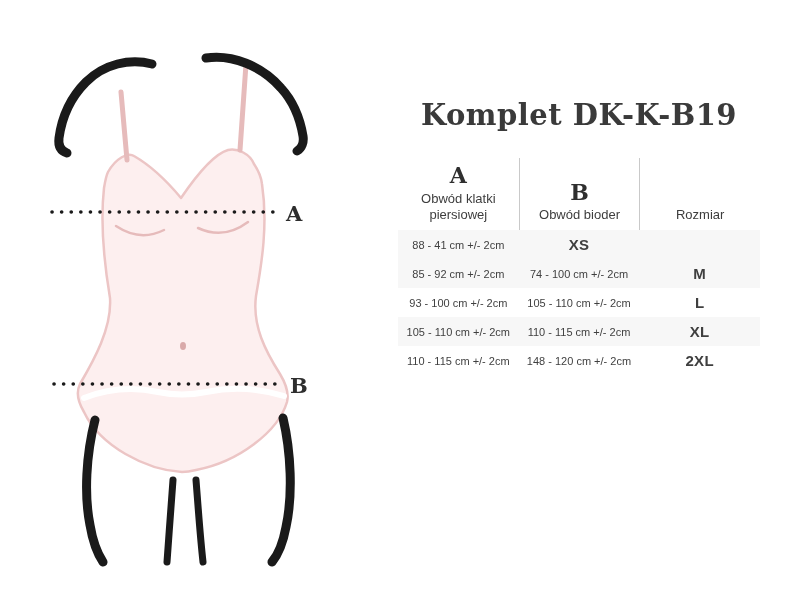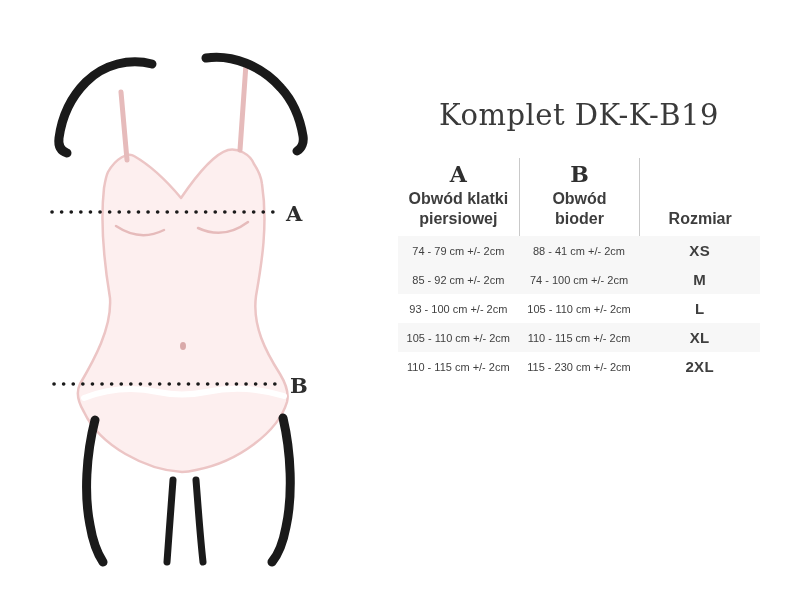--- a/index.html
+++ b/index.html
@@ -17,21 +17,21 @@
     left: 0; top: 0;
     width: 360px; height: 600px;
   }
   .right-col {
     position: absolute;
     left: 398px; top: 98px;
     width: 362px;
   }
   .product-title {
     font-family: "DejaVu Serif", serif;
-    font-weight: normal;
+    font-weight: bold;
     font-size: 29px;
     color: #3a3a3a;
     text-align: center;
     letter-spacing: 0.5px;
   }
   .size-table {
     margin-top: 26px;
     width: 100%;
     display: flex;
     flex-direction: column;
@@ -52,22 +52,22 @@
   .hcell.bordered { border-left: 1px solid #c9c9c9; }
   .hletter {
     font-family: "DejaVu Serif", serif;
     font-weight: bold;
     font-size: 22px;
     color: #2f2f2f;
     line-height: 1.1;
     margin-bottom: 3px;
   }
   .hlabel {
-    font-size: 16px;
-    font-weight: bold;
+    font-size: 13px;
+    font-weight: normal;
     color: #3d3d3d;
     line-height: 1.25;
     max-width: 105px;
   }
   .trow {
     display: grid;
     grid-template-columns: 1fr 1fr 1fr;
     height: 29px;
   }
   .trow.shaded { background: #f7f7f7; }
@@ -144,39 +144,38 @@
       <div class="hcell bordered">
         <div class="hletter">B</div>
         <div class="hlabel">Obwód bioder</div>
       </div>
       <div class="hcell bordered">
         <div class="hlabel">Rozmiar</div>
       </div>
     </div>
 
     <div class="trow shaded">
-      <div class="tcell">74 - 79 cm +/- 2cm</div>
       <div class="tcell">88 - 41 cm +/- 2cm</div>
       <div class="tcell size">XS</div>
     </div>
     <div class="trow shaded">
       <div class="tcell">85 - 92 cm +/- 2cm</div>
       <div class="tcell">74 - 100 cm +/- 2cm</div>
       <div class="tcell size">M</div>
     </div>
     <div class="trow">
       <div class="tcell">93 - 100 cm +/- 2cm</div>
       <div class="tcell">105 - 110 cm +/- 2cm</div>
       <div class="tcell size">L</div>
     </div>
     <div class="trow shaded">
       <div class="tcell">105 - 110 cm +/- 2cm</div>
       <div class="tcell">110 - 115 cm +/- 2cm</div>
       <div class="tcell size">XL</div>
     </div>
     <div class="trow">
       <div class="tcell">110 - 115 cm +/- 2cm</div>
-      <div class="tcell">115 - 230 cm +/- 2cm</div>
+      <div class="tcell">148 - 120 cm +/- 2cm</div>
       <div class="tcell size">2XL</div>
     </div>
 
   </div>
 </div>
 
 </body></html>

